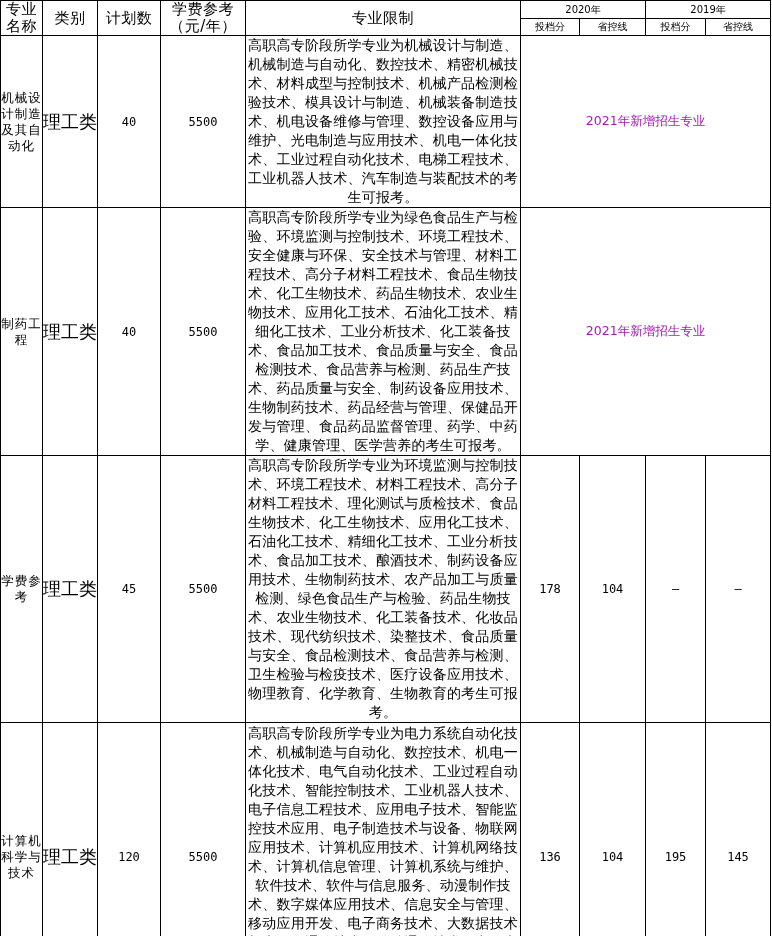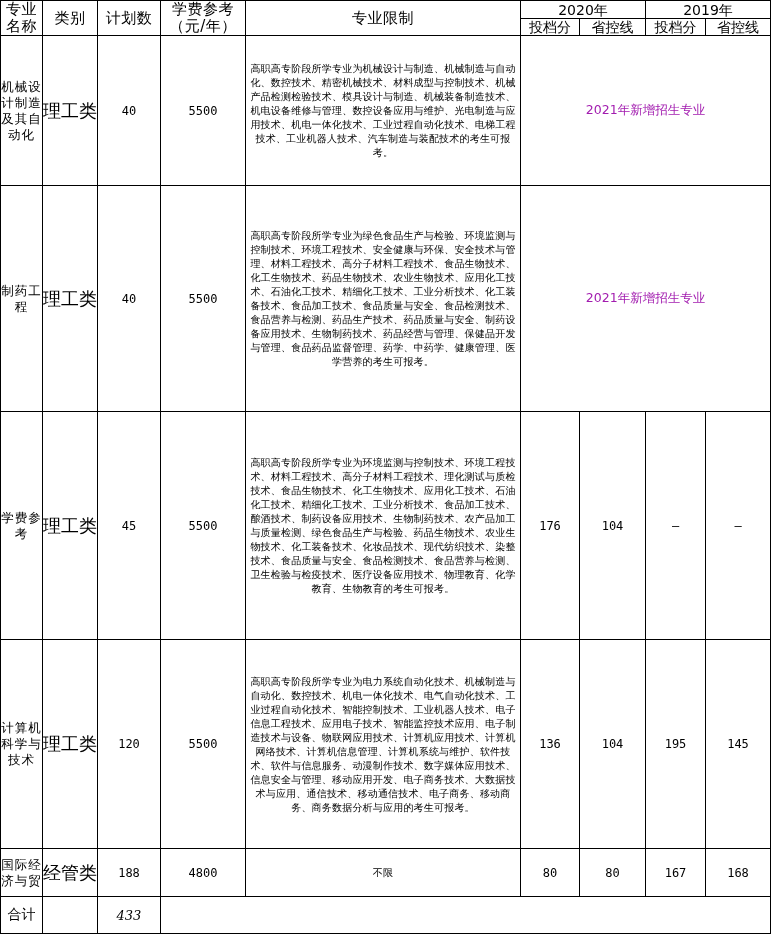--- a/index.html
+++ b/index.html
@@ -1,24 +1,24 @@
 <!DOCTYPE html>
 <html><head>
 <meta charset="utf-8">
 <style>
   html, body { margin:0; padding:0; background:#ffffff; }
   body { width:772px; height:936px; overflow:hidden; font-family:"DejaVu Sans", "Liberation Sans", sans-serif; color:#000; }
   table.grid { border-collapse:collapse; table-layout:fixed; position:absolute; left:0; top:0; width:770px; }
   table.grid td, table.grid th { border:1.5px solid #000; padding:0; text-align:center; vertical-align:middle; font-weight:normal; overflow:hidden; }
   th.h { font-weight:bold; font-size:15px; line-height:17px; letter-spacing:0.5px; }
-  th.hs { font-weight:bold; font-size:14px; line-height:16px;margin-top:32px; }
+  th.hs { font-weight:bold; font-size:10px; line-height:16px;margin-top:32px; }
   td.name { font-size:12.5px; line-height:16px; letter-spacing:1px; padding:0 2px; }
   td.cat { font-size:18px; }
   td.num { font-size:12px; font-family:"DejaVu Sans Mono", "Liberation Mono", monospace; }
-  td.req { text-align:left; vertical-align:top; font-size:10px; line-height:14px; padding:5px 3px 3px 4px; letter-spacing:0.2px;margin-left:25px; }
+  td.req { text-align:left; vertical-align:top; font-size:14px; line-height:19px; padding:5px 3px 3px 4px; letter-spacing:0.2px;margin-left:25px; }
   td.req.center { text-align:center; vertical-align:middle; padding:0; }
   td.note { color:#a21caf; font-size:12.5px; }
   td.total { font-weight:bold; font-size:14px; }
   td.totalnum { font-weight:bold; font-size:13px; font-family:"DejaVu Serif", "Liberation Serif", serif;font-style:italic; }
 </style>
 </head>
 <body>
 
 <table class="grid">
   <colgroup>
@@ -65,21 +65,21 @@
       <td class="num">5500</td>
       <td class="req">高职高专阶段所学专业为绿色食品生产与检验、环境监测与控制技术、环境工程技术、安全健康与环保、安全技术与管理、材料工程技术、高分子材料工程技术、食品生物技术、化工生物技术、药品生物技术、农业生物技术、应用化工技术、石油化工技术、精细化工技术、工业分析技术、化工装备技术、食品加工技术、食品质量与安全、食品检测技术、食品营养与检测、药品生产技术、药品质量与安全、制药设备应用技术、生物制药技术、药品经营与管理、保健品开发与管理、食品药品监督管理、药学、中药学、健康管理、医学营养的考生可报考。</td>
       <td class="note" colspan="4">2021年新增招生专业</td>
     </tr>
     <tr style="height:228px">
       <td class="name">学费参考</td>
       <td class="cat">理工类</td>
       <td class="num">45</td>
       <td class="num">5500</td>
       <td class="req">高职高专阶段所学专业为环境监测与控制技术、环境工程技术、材料工程技术、高分子材料工程技术、理化测试与质检技术、食品生物技术、化工生物技术、应用化工技术、石油化工技术、精细化工技术、工业分析技术、食品加工技术、酿酒技术、制药设备应用技术、生物制药技术、农产品加工与质量检测、绿色食品生产与检验、药品生物技术、农业生物技术、化工装备技术、化妆品技术、现代纺织技术、染整技术、食品质量与安全、食品检测技术、食品营养与检测、卫生检验与检疫技术、医疗设备应用技术、物理教育、化学教育、生物教育的考生可报考。</td>
-      <td class="num">176</td>
+      <td class="num">178</td>
       <td class="num">104</td>
       <td class="num">—</td>
       <td class="num">—</td>
     </tr>
     <tr style="height:209px">
       <td class="name">计算机科学与技术</td>
       <td class="cat">理工类</td>
       <td class="num">120</td>
       <td class="num">5500</td>
       <td class="req" style="padding-top:1px">高职高专阶段所学专业为电力系统自动化技术、机械制造与自动化、数控技术、机电一体化技术、电气自动化技术、工业过程自动化技术、智能控制技术、工业机器人技术、电子信息工程技术、应用电子技术、智能监控技术应用、电子制造技术与设备、物联网应用技术、计算机应用技术、计算机网络技术、计算机信息管理、计算机系统与维护、软件技术、软件与信息服务、动漫制作技术、数字媒体应用技术、信息安全与管理、移动应用开发、电子商务技术、大数据技术与应用、通信技术、移动通信技术、电子商务、移动商务、商务数据分析与应用的考生可报考。</td>

